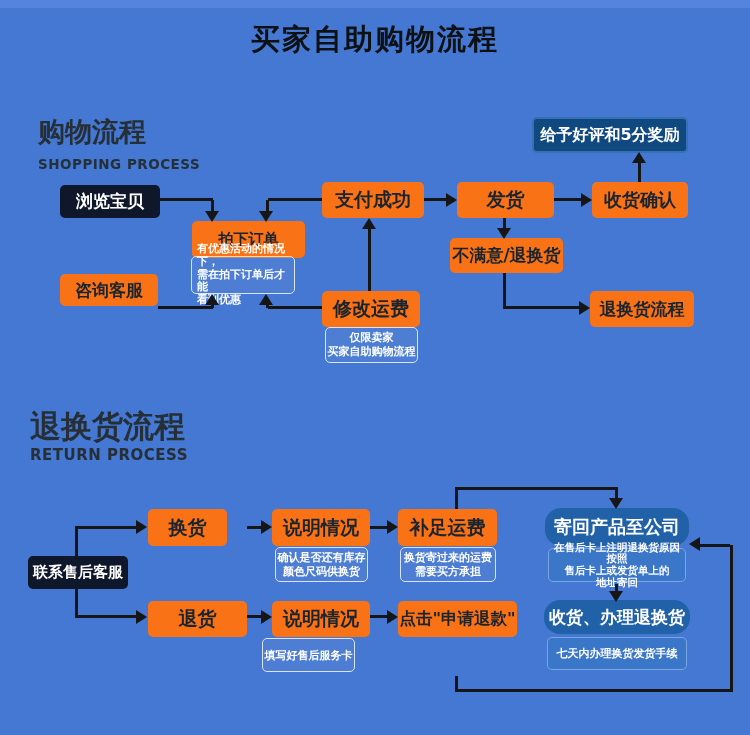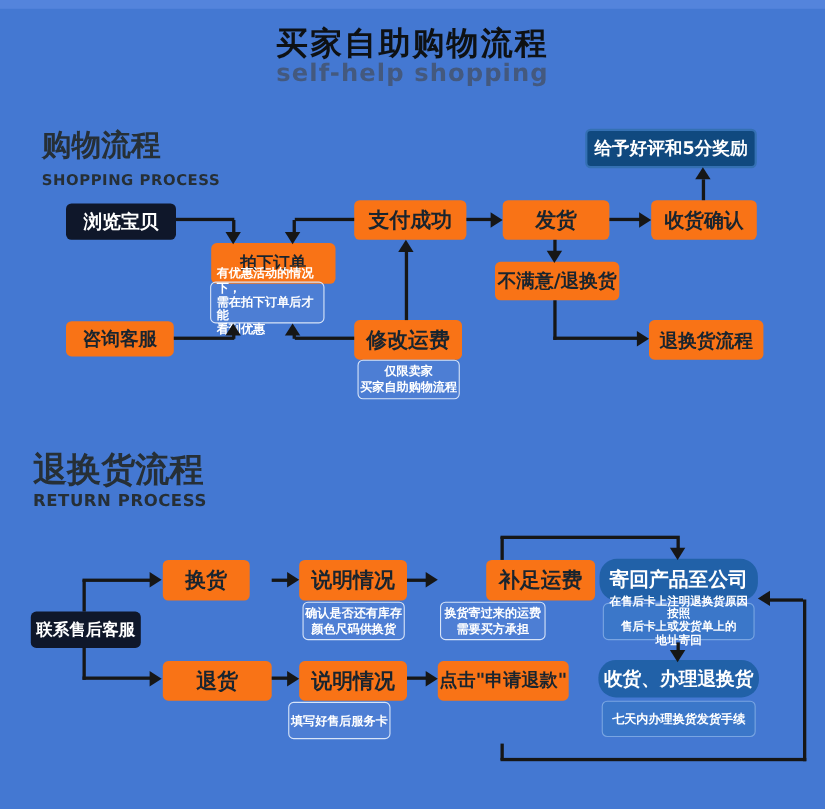--- a/index.html
+++ b/index.html
@@ -37,51 +37,50 @@
   .arr-right{border-width:7px 0 7px 11px;border-color:transparent transparent transparent #161616;}
   .arr-left{border-width:7px 11px 7px 0;border-color:transparent #161616 transparent transparent;}
 </style>
 </head>
 <body>
 
 <div id="canvas">
   <div id="topstrip"></div>
 
   <div class="title">买家自助购物流程</div>
-  <div class="subtitle">self-help shopping</div>
 
   <div class="sec-cn" style="left:38px;top:114px;font-size:27px;">购物流程</div>
   <div class="sec-en" style="left:38px;top:156px;font-size:13.5px;">SHOPPING PROCESS</div>
 
   <div class="box dkblue" style="left:60px;top:185px;width:100px;height:33px;font-size:17px;">浏览宝贝</div>
   <div class="box cream" style="left:192px;top:221px;width:113px;height:37px;font-size:15px;">拍下订单</div>
   <div class="note pre left-align" style="left:191px;top:256px;width:104px;height:38px;font-size:11px;line-height:1.15;">有优惠活动的情况下，
 需在拍下订单后才能
 看到优惠</div>
-  <div class="box cream" style="left:60px;top:292px;width:98px;height:32px;font-size:17px;">咨询客服</div>
+  <div class="box cream" style="left:60px;top:274px;width:98px;height:32px;font-size:17px;">咨询客服</div>
   <div class="box cream" style="left:322px;top:182px;width:102px;height:36px;font-size:19px;">支付成功</div>
   <div class="box cream" style="left:322px;top:291px;width:98px;height:36px;font-size:19px;">修改运费</div>
   <div class="note pre" style="left:325px;top:327px;width:93px;height:36px;font-size:11px;line-height:1.25;">仅限卖家
 买家自助购物流程</div>
   <div class="box cream" style="left:457px;top:182px;width:97px;height:36px;font-size:19px;">发货</div>
   <div class="box cream" style="left:450px;top:238px;width:113px;height:35px;font-size:17px;">不满意/退换货</div>
   <div class="box cream" style="left:592px;top:182px;width:96px;height:36px;font-size:18px;">收货确认</div>
   <div class="box navy" style="left:532px;top:117px;width:156px;height:36px;font-size:16px;">给予好评和5分奖励</div>
   <div class="box cream" style="left:590px;top:291px;width:104px;height:36px;font-size:17px;">退换货流程</div>
 
   <div class="sec-cn" style="left:30px;top:406px;font-size:31px;">退换货流程</div>
   <div class="sec-en" style="left:30px;top:446px;font-size:15px;">RETURN PROCESS</div>
 
   <div class="box dkblue" style="left:28px;top:556px;width:100px;height:33px;font-size:15px;">联系售后客服</div>
   <div class="box cream" style="left:148px;top:509px;width:79px;height:37px;font-size:19px;">换货</div>
   <div class="box cream" style="left:148px;top:601px;width:99px;height:36px;font-size:19px;">退货</div>
   <div class="box cream" style="left:272px;top:509px;width:98px;height:37px;font-size:19px;">说明情况</div>
   <div class="note pre" style="left:275px;top:547px;width:93px;height:35px;font-size:11px;line-height:1.25;">确认是否还有库存
 颜色尺码供换货</div>
-  <div class="box cream" style="left:398px;top:509px;width:99px;height:37px;font-size:19px;margin-left:44px;">补足运费</div>
+  <div class="box cream" style="left:398px;top:509px;width:99px;height:37px;font-size:19px;">补足运费</div>
   <div class="note pre" style="left:400px;top:547px;width:96px;height:35px;font-size:11px;line-height:1.25;">换货寄过来的运费
 需要买方承担</div>
   <div class="box cream" style="left:272px;top:601px;width:98px;height:36px;font-size:19px;">说明情况</div>
   <div class="note" style="left:262px;top:638px;width:93px;height:34px;font-size:11px;">填写好售后服务卡</div>
   <div class="box cream" style="left:398px;top:601px;width:119px;height:36px;font-size:16.5px;">点击"申请退款"</div>
   <div class="box panel" style="left:545px;top:508px;width:144px;height:38px;font-size:18px;">寄回产品至公司</div>
   <div class="panel-note pre" style="left:548px;top:548px;width:138px;height:34px;font-size:10.5px;line-height:1.1;">在售后卡上注明退换货原因按照
 售后卡上或发货单上的
 地址寄回</div>
   <div class="box panel" style="left:544px;top:600px;width:146px;height:34px;font-size:17px;">收货、办理退换货</div>

